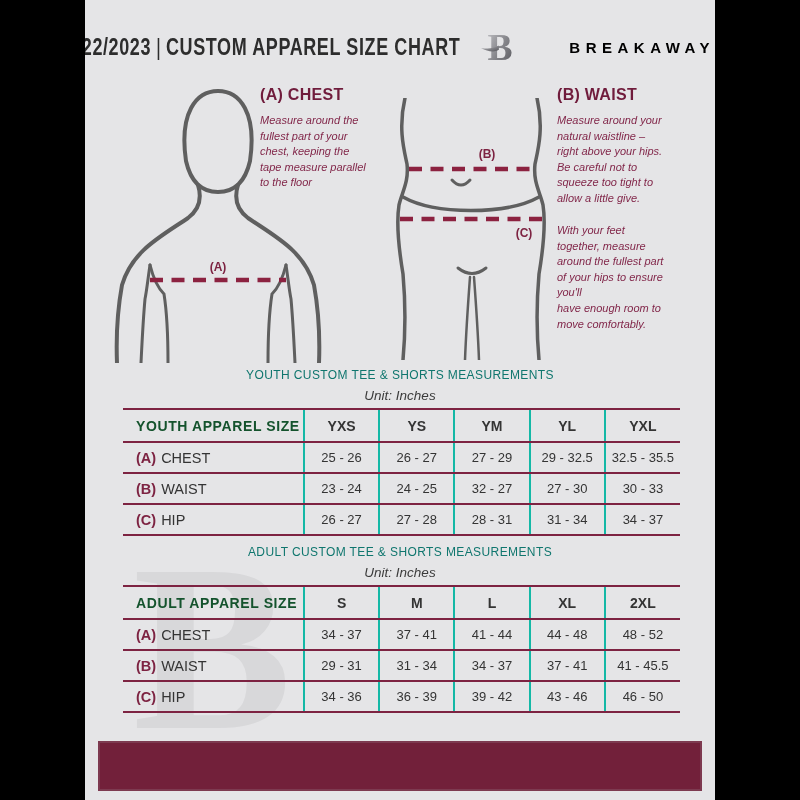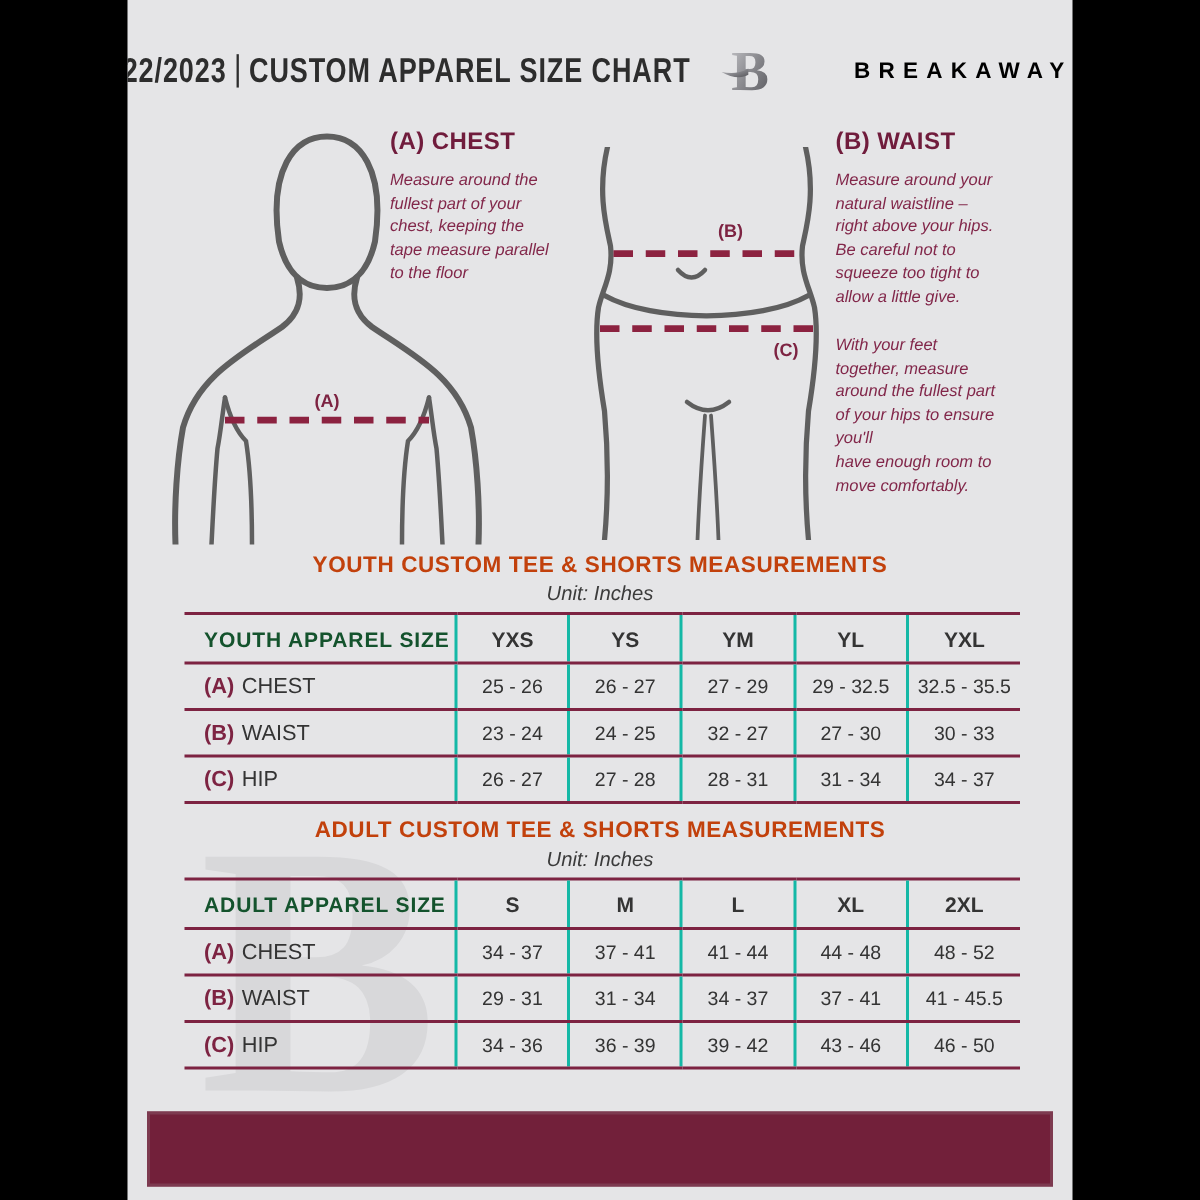--- a/index.html
+++ b/index.html
@@ -24,22 +24,22 @@
   .tb-a{left:175px;top:86px;width:172px;}
   .tb-b{left:472px;top:86px;width:162px;}
   .tb-c{left:472px;top:223px;width:172px;}
   .guide-h{margin:0 0 9px;font-size:16px;font-weight:bold;color:#701c3c;letter-spacing:.3px;}
   .guide-p{margin:0;font-size:11px;font-style:italic;color:#82274a;line-height:15.6px;white-space:pre-line;}
   .fig{position:absolute;z-index:1;}
   #figure-torso{left:25px;top:85px;}
   #figure-hips{left:305px;top:98px;}
 
   
-  .tbl-title{position:absolute;left:0;width:100%;text-align:center;font-size:15px;font-weight:bold;
-    color:#c2410c;letter-spacing:.4px;z-index:2;}
+  .tbl-title{position:absolute;left:0;width:100%;text-align:center;font-size:12px;font-weight:normal;
+    color:#0f766e;letter-spacing:.4px;z-index:2;}
   .tbl-unit{position:absolute;left:0;width:100%;text-align:center;font-size:13.5px;font-style:italic;
     color:#3b3b3b;z-index:2;}
   #youth-title{top:368px}#youth-unit{top:388px}
   #adult-title{top:545px}#adult-unit{top:565px}
 
   .size-table{position:absolute;left:38px;width:557px;border-collapse:collapse;table-layout:fixed;z-index:2;}
   #youth-tbl{top:408px}#adult-tbl{top:585px}
   .size-table col.c0{width:181px;}
   .size-table col.c{width:75.2px;}
   .size-table td{border-top:2px solid #7d2342;border-bottom:2px solid #7d2342;text-align:center;

